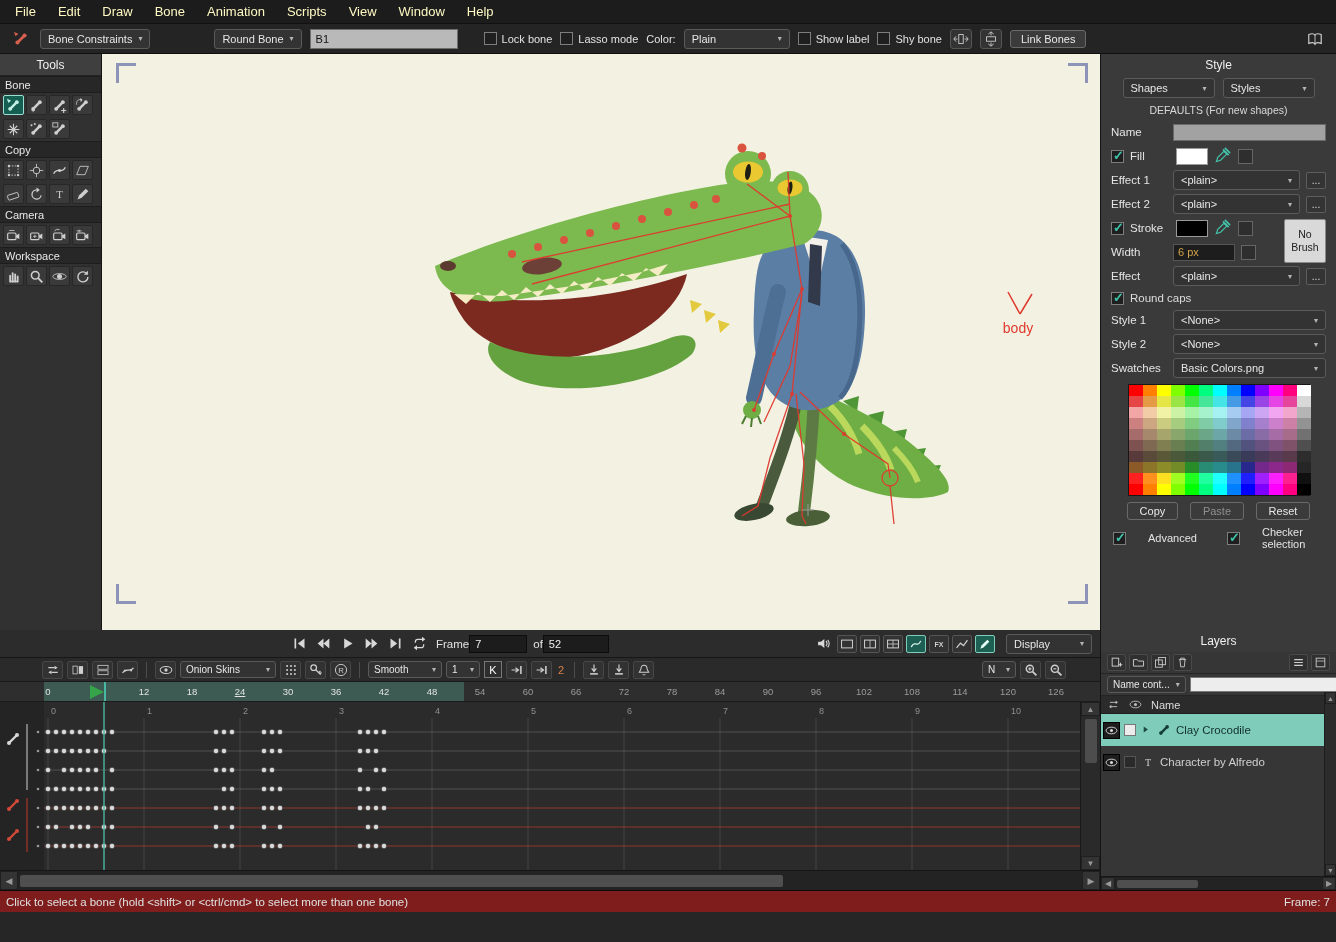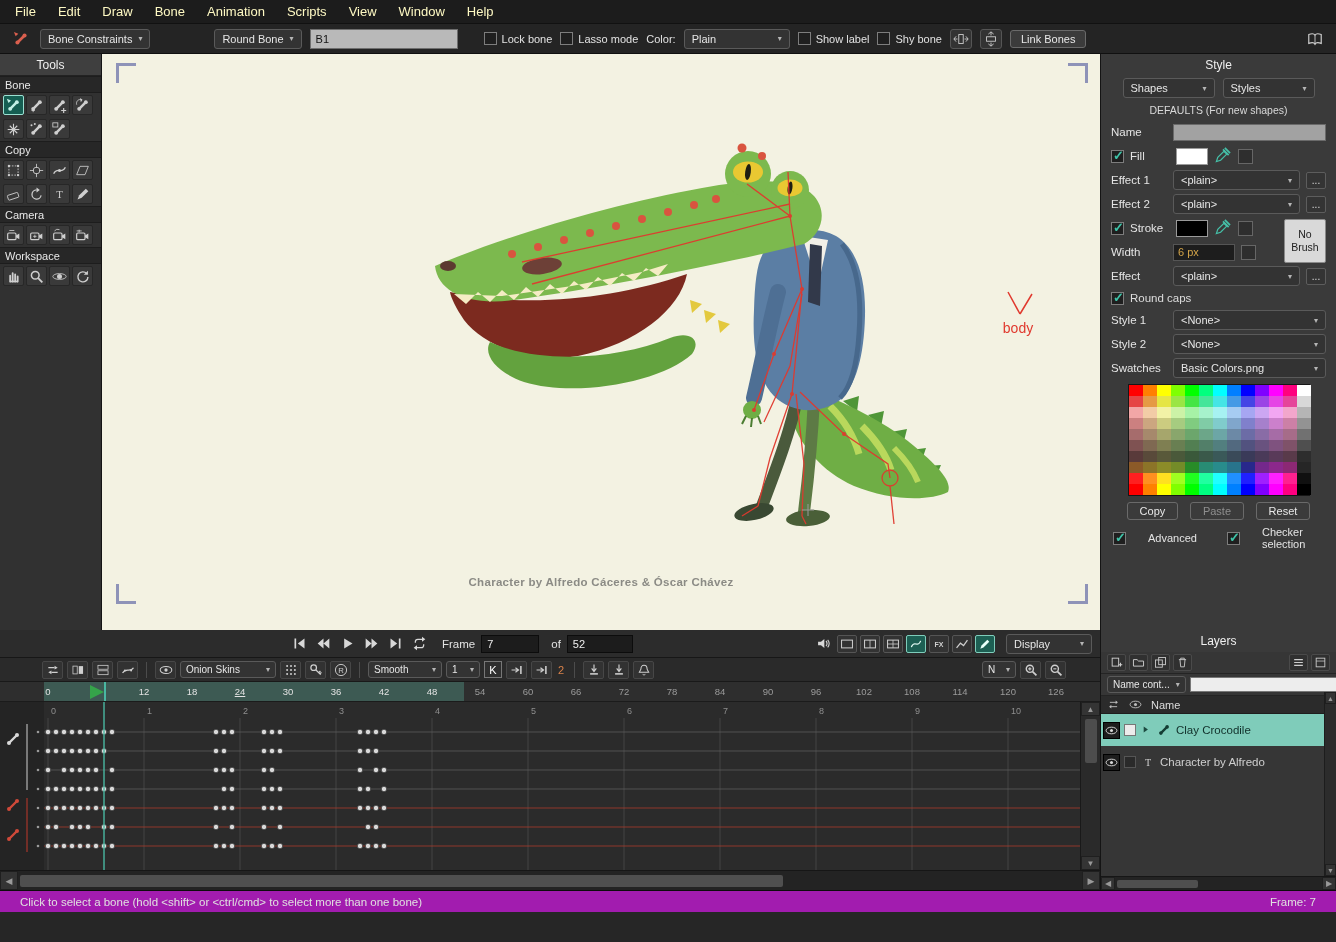--- a/index.html
+++ b/index.html
@@ -82,21 +82,21 @@
   .swatch{width:14px;height:11px}
   .cpr-row{display:flex;justify-content:space-evenly;padding:4px 14px}
   .cpr-row .btn{padding:2px 12px}
   .btn.dim{color:#8f8f8f}
   .adv-row{display:flex;align-items:center;gap:22px;padding:2px 12px;font-size:11px;color:#e4e4e4}
 
   
   .bottom{height:260px;display:flex;flex:none}
   .bottom-left{width:1100px;display:flex;flex-direction:column;background:#262626}
 
-  .playbar{height:28px;background:#2c2c2c;border-bottom:1px solid #171717;display:flex;align-items:center;gap:6px;padding:0 8px 0 288px;flex:none}
+  .playbar{height:28px;background:#2c2c2c;border-bottom:1px solid #171717;display:flex;align-items:center;gap:0;padding:0 8px 0 288px;flex:none}
   .pb-btn{width:22px;height:18px;display:inline-flex;align-items:center;justify-content:center;color:#d8d8d8}
   .pb-btn svg{width:15px;height:15px}
   .pb-label{font-size:11.5px;color:#e2e2e2;margin-left:6px}
   .pb-input{width:58px;height:18px;background:#1c1c1c;border:1px solid #0c0c0c;color:#eee;font-size:11px;padding:0 5px}
   .pb-right{margin-left:auto;display:flex;align-items:center;gap:3px}
   .pb-toggle{width:20px;height:18px;background:#333;border:1px solid #555;border-radius:2px;display:inline-flex;align-items:center;justify-content:center;color:#cfcfcf}
   .pb-toggle svg{width:14px;height:14px}
   .pb-toggle.active{background:#1d5f53;border-color:#7fcdbb;color:#e8fffา} 
   .pb-toggle.active{background:#1d5f53;border-color:#7fcdbb;color:#e9fff9}
 
@@ -151,21 +151,21 @@
   .lr-type svg{width:14px;height:14px}
   .layer-row.selected .lr-type{color:#143d34}
   .lr-name{white-space:nowrap;overflow:hidden}
   .lp-vscroll{position:absolute;right:0;top:62px;bottom:14px;width:12px;background:#2c2c2c;border-left:1px solid #1d1d1d;display:flex;flex-direction:column;font-size:7px;color:#999}
   .lp-vscroll .scroll-arrow{height:12px}
   .lp-hscroll{height:14px;background:#232323;border-top:1px solid #161616;display:flex;align-items:center;font-size:8px;color:#999}
   .lp-hscroll .scroll-arrow{width:14px;height:100%}
   .lp-hscroll .h-thumb{height:8px;width:40%}
 
   
-  .statusbar{height:22px;background:#a21caf;display:flex;align-items:center;justify-content:space-between;padding:0 20px;font-size:11.5px;color:#e0e0e0;flex:none;border-top:1px solid #0c0c0c}
+  .statusbar{height:22px;background:#7f1d1d;display:flex;align-items:center;justify-content:space-between;padding:0 6px;font-size:11.5px;color:#e0e0e0;flex:none;border-top:1px solid #0c0c0c}
 </style>
 </head>
 <body>
 
 <div class="app">
 
 
   <div class="menubar" id="menu-items">
       <span class="menu-item">File</span>
       <span class="menu-item">Edit</span>
@@ -509,21 +509,20 @@
         <path d="M700 456 H712 M706 450 V462" stroke="#9a9a9a" stroke-width="1"></path>
         <g>
           <path d="M906 238 L918 260 M930 240 L918 260" stroke="#e0392e" fill="none" stroke-width="1.5"></path>
           <text x="916" y="279" fill="#e0392e" font-size="14" text-anchor="middle" font-family="Liberation Sans,sans-serif">body</text>
         </g>
       </svg>
       <div class="corner tl"></div>
       <div class="corner tr"></div>
       <div class="corner bl"></div>
       <div class="corner br"></div>
-      <div class="credit">Character by Alfredo Cáceres &amp; Óscar Chávez</div>
     </div>
 
     <div class="style-panel">
       <div class="panel-title">Style</div>
       <div class="shape-style-row">
         <div class="dd wide">
             <span>Shapes</span>
             <span class="caret">▾</span>
           </div>
         <div class="dd wide">

